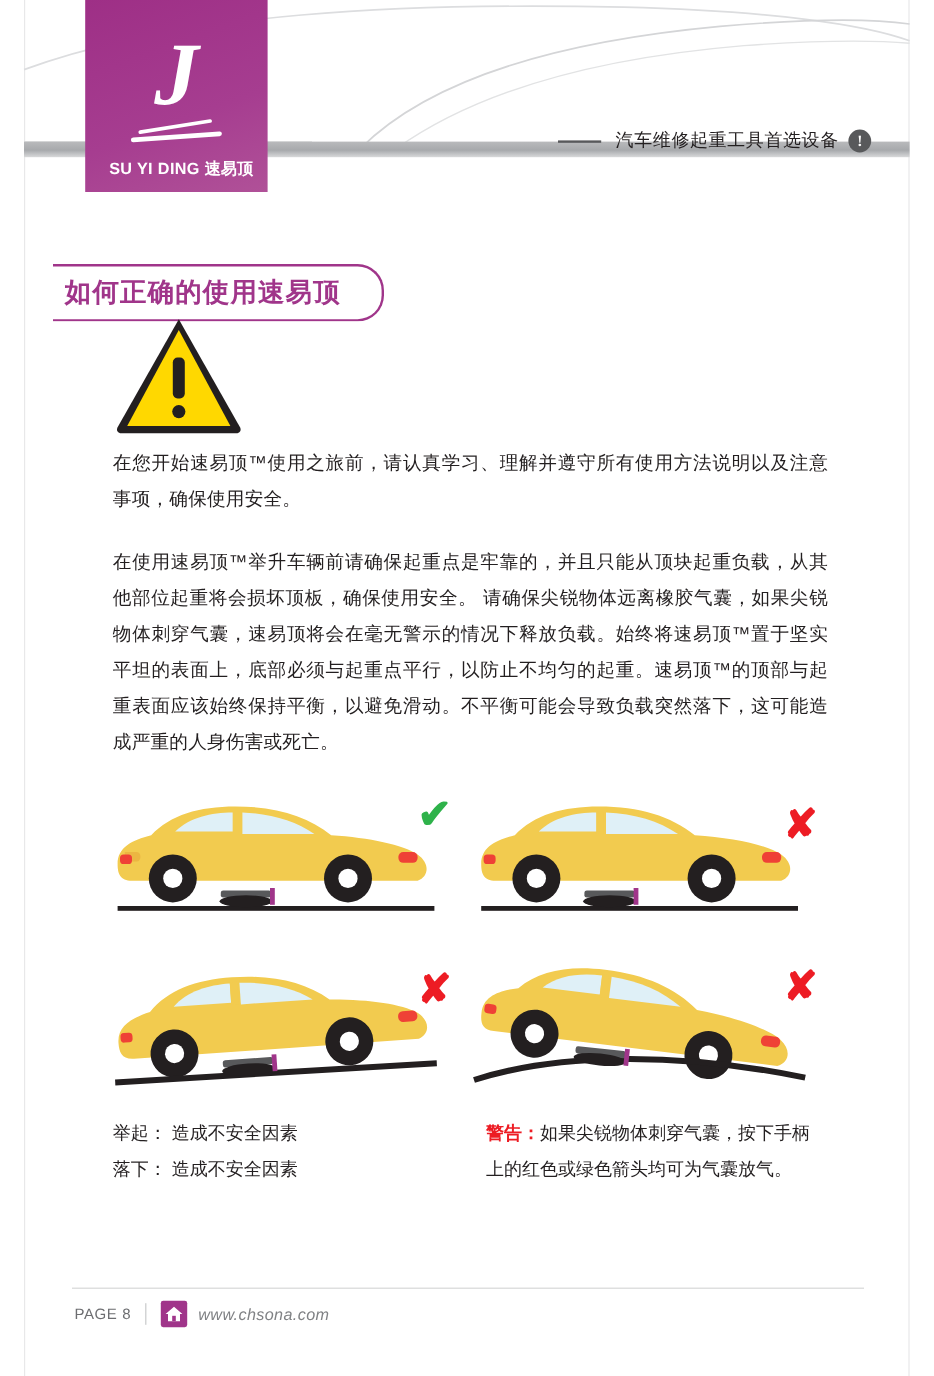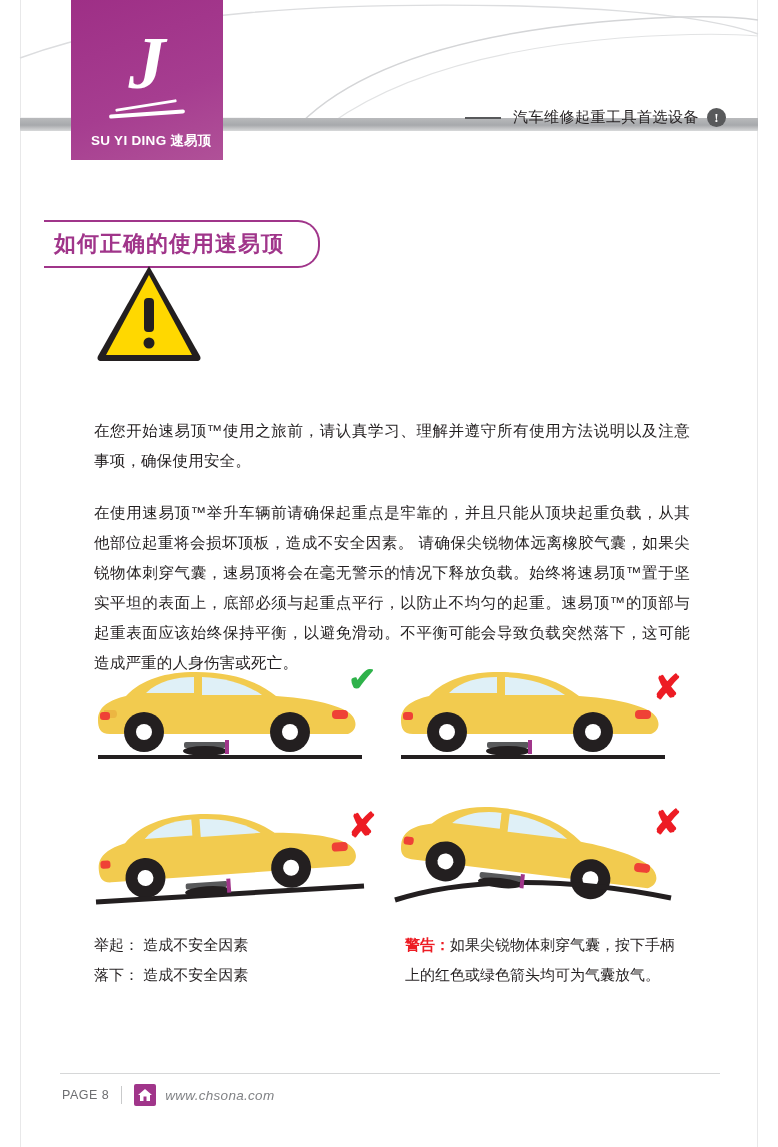--- a/index.html
+++ b/index.html
@@ -178,21 +178,20 @@
     left: 94px;
     width: 596px;
     z-index: 4;
   }
   .para {
     font-size: 15.5px;
     line-height: 30px;
     color: #231f20;
     text-align: justify;
     letter-spacing: 0.2px;
-    margin-top: 44px;
   }
   .para + .para {
     margin-top: 22px;
   }
 
   
   .figures {
     position: absolute;
     top: 650px;
     left: 0;
@@ -357,21 +356,21 @@
 
   <svg class="warn-triangle" viewBox="0 0 110 100">
     <path d="M55,4 L106,94 C107.5,97 105.5,99 103,99 L7,99 C4.5,99 2.5,97 4,94 Z" fill="#231f20"></path>
     <path d="M55,13 L98,93 L12,93 Z" fill="#ffd800"></path>
     <rect x="50" y="36" width="10" height="34" rx="4" fill="#231f20"></rect>
     <circle cx="55" cy="81" r="5.5" fill="#231f20"></circle>
   </svg>
 
   <div class="body-col">
     <div class="para">在您开始速易顶™使用之旅前，请认真学习、理解并遵守所有使用方法说明以及注意事项，确保使用安全。</div>
-    <div class="para">在使用速易顶™举升车辆前请确保起重点是牢靠的，并且只能从顶块起重负载，从其他部位起重将会损坏顶板，造成不安全因素。 请确保尖锐物体远离橡胶气囊，如果尖锐物体刺穿气囊，速易顶将会在毫无警示的情况下释放负载。始终将速易顶™置于坚实平坦的表面上，底部必须与起重点平行，以防止不均匀的起重。速易顶™的顶部与起重表面应该始终保持平衡，以避免滑动。不平衡可能会导致负载突然落下，这可能造成严重的人身伤害或死亡。</div>
+    <div class="para">在使用速易顶™举升车辆前请确保起重点是牢靠的，并且只能从顶块起重负载，从其他部位起重将会损坏顶板，确保使用安全。 请确保尖锐物体远离橡胶气囊，如果尖锐物体刺穿气囊，速易顶将会在毫无警示的情况下释放负载。始终将速易顶™置于坚实平坦的表面上，底部必须与起重点平行，以防止不均匀的起重。速易顶™的顶部与起重表面应该始终保持平衡，以避免滑动。不平衡可能会导致负载突然落下，这可能造成严重的人身伤害或死亡。</div>
   </div>
 
   <div class="figures">
 
     <svg class="fig fig-1" viewBox="0 0 300 128">
       <g>
         <path d="M18,70 C18,56 30,50 46,46 C62,29 86,22 116,22 C150,22 176,30 196,46 C228,48 256,54 268,62 C278,69 278,80 268,84 L30,84 C20,84 18,78 18,70 Z" fill="#f2cb4f"></path>
         <path d="M66,43 C78,31 96,27 114,27 L114,43 Z" fill="#dff0f7"></path>
         <path d="M122,27 C146,28 166,34 182,45 L122,45 Z" fill="#dff0f7"></path>
         <rect x="114" y="26" width="6" height="19" fill="#f2cb4f"></rect>

